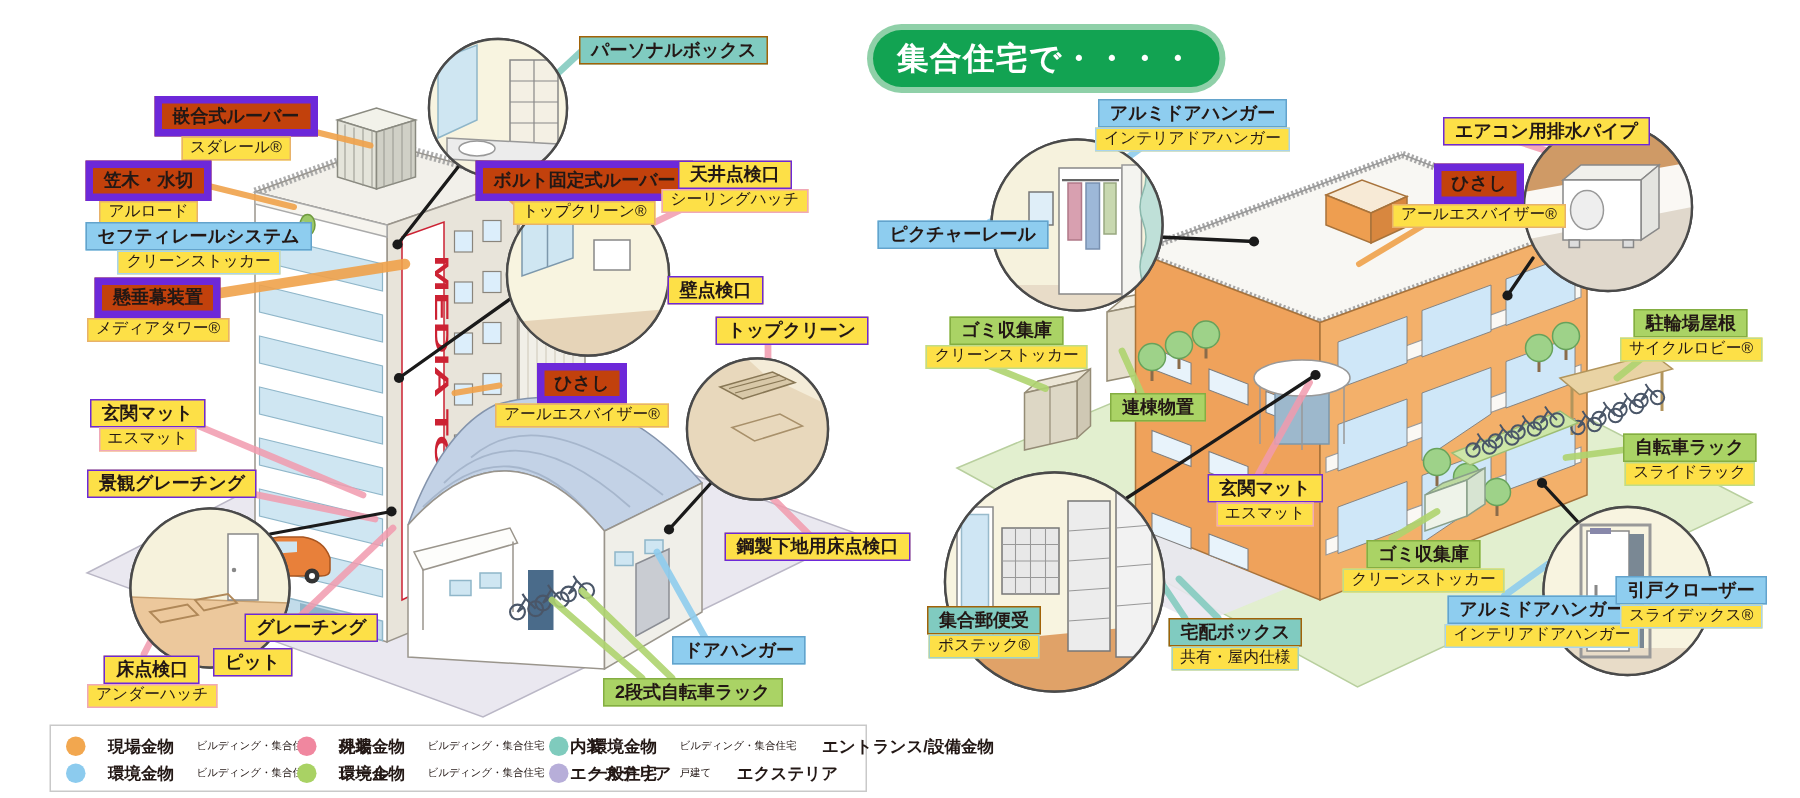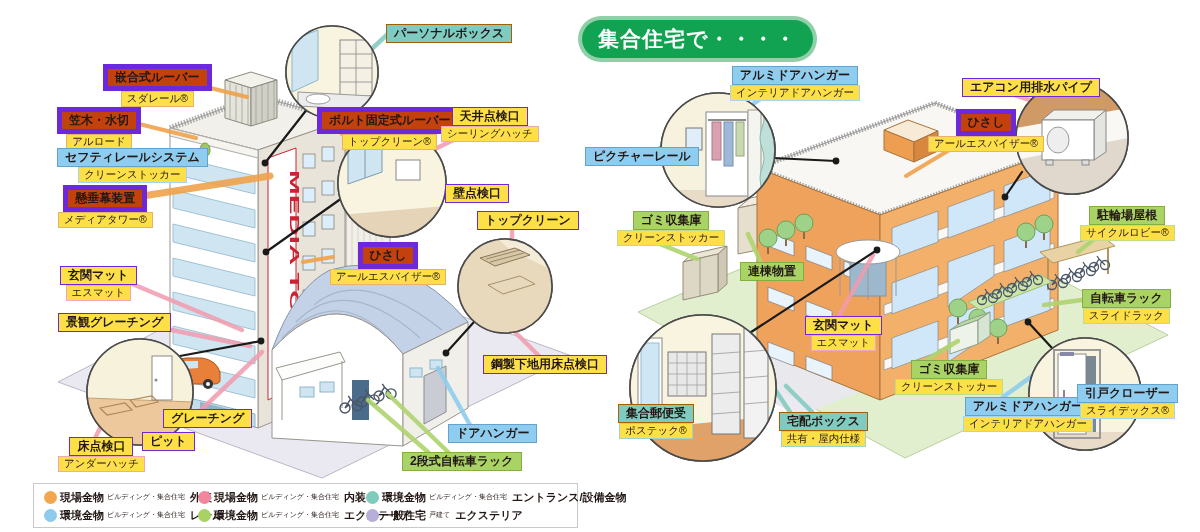--- a/index.html
+++ b/index.html
@@ -22,21 +22,21 @@
   .co-blue .hd{background:#8ECDEF;border:1px solid #63A3CC;}
   .co-blue .sub{border:1px solid #A8D4EE;}
   .co-teal .hd{background:#80CBC0;border:1px solid #a16207;}
   .co-teal .sub{border:1px solid #9FD2CA;}
   .co-green .hd{background:#AAD365;border:1px solid #84AE42;}
   .co-green .sub{border:1px solid #BFDC8A;}
   .legend{position:absolute;left:33px;top:483px;width:545px;height:45px;background:#fff;
           border:1px solid #c9c9c9;box-sizing:border-box;display:grid;
           grid-template-columns:148px 162px auto;column-gap:6px;row-gap:2px;
           padding:5px 8px 4px 10px;z-index:5;}
-  .li{display:flex;align-items:center;gap:3px;white-space:nowrap;}
+  .li{display:flex;align-items:center;gap:15px;white-space:nowrap;}
   .li .dot{width:13px;height:13px;border-radius:50%;flex:0 0 13px;}
   .li .b{font-size:11px;font-weight:bold;}
   .li .s{font-size:7px;}
   .li .c{font-size:11px;font-weight:bold;margin-left:2px;}
 </style>
 </head>
 <body>
 
 <div id="canvas">
 

